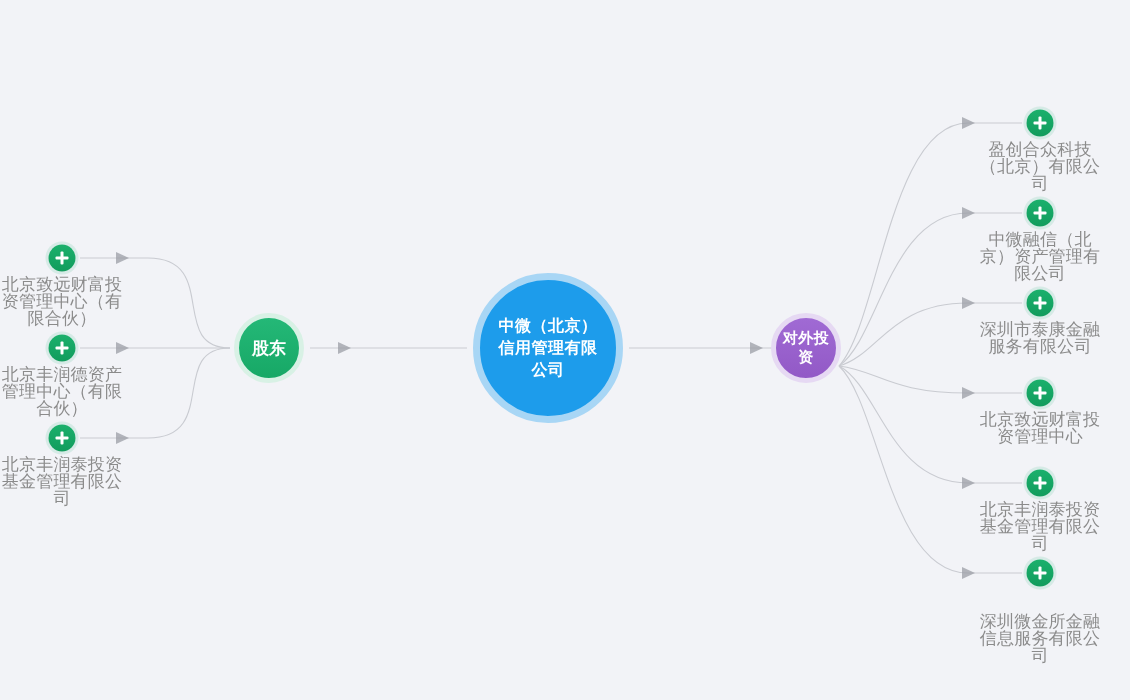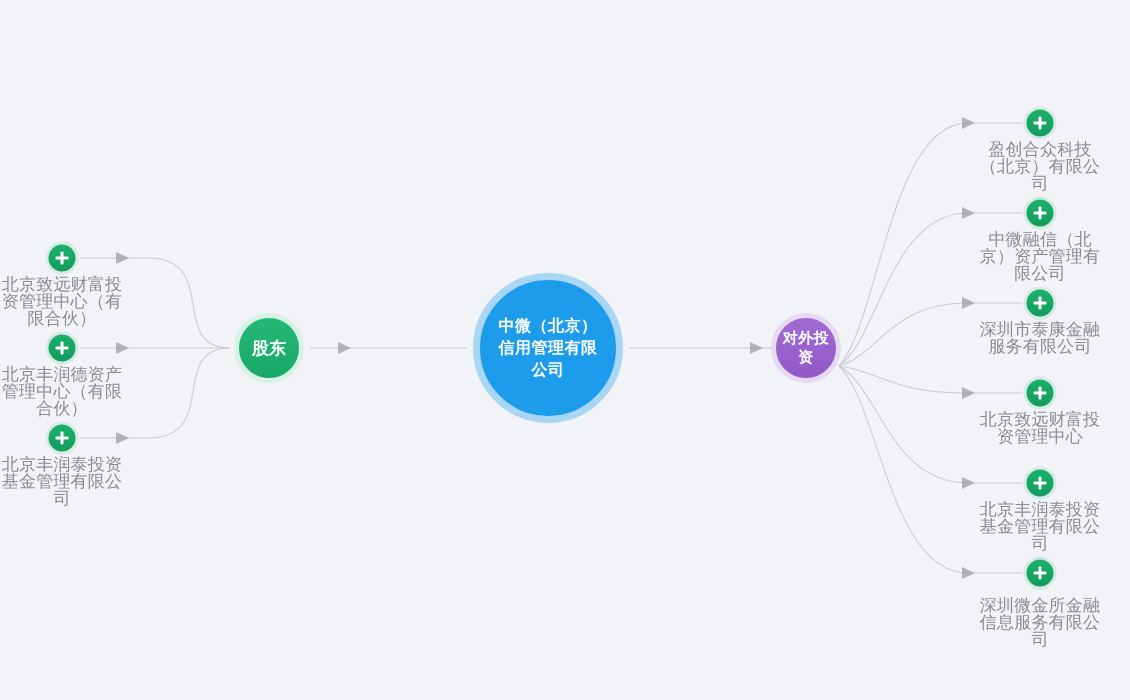--- a/index.html
+++ b/index.html
@@ -207,16 +207,16 @@
         <span class="leaf-icon"></span>
       </div>
       <div class="leaf-caption" style="left: 1040px; top: 411px;">北京致远财富投资管理中心</div>
       <div class="leaf" style="left: 1040px; top: 483px;">
         <span class="leaf-icon"></span>
       </div>
       <div class="leaf-caption" style="left: 1040px; top: 501px;">北京丰润泰投资基金管理有限公司</div>
       <div class="leaf" style="left: 1040px; top: 573px;">
         <span class="leaf-icon"></span>
       </div>
-      <div class="leaf-caption" style="left: 1040px; top: 597px;">深圳微金所金融信息服务有限公司</div>
+      <div class="leaf-caption" style="left: 1040px; top: 613px;">深圳微金所金融信息服务有限公司</div>
     </div>
 
 </div>
 
 </body></html>

